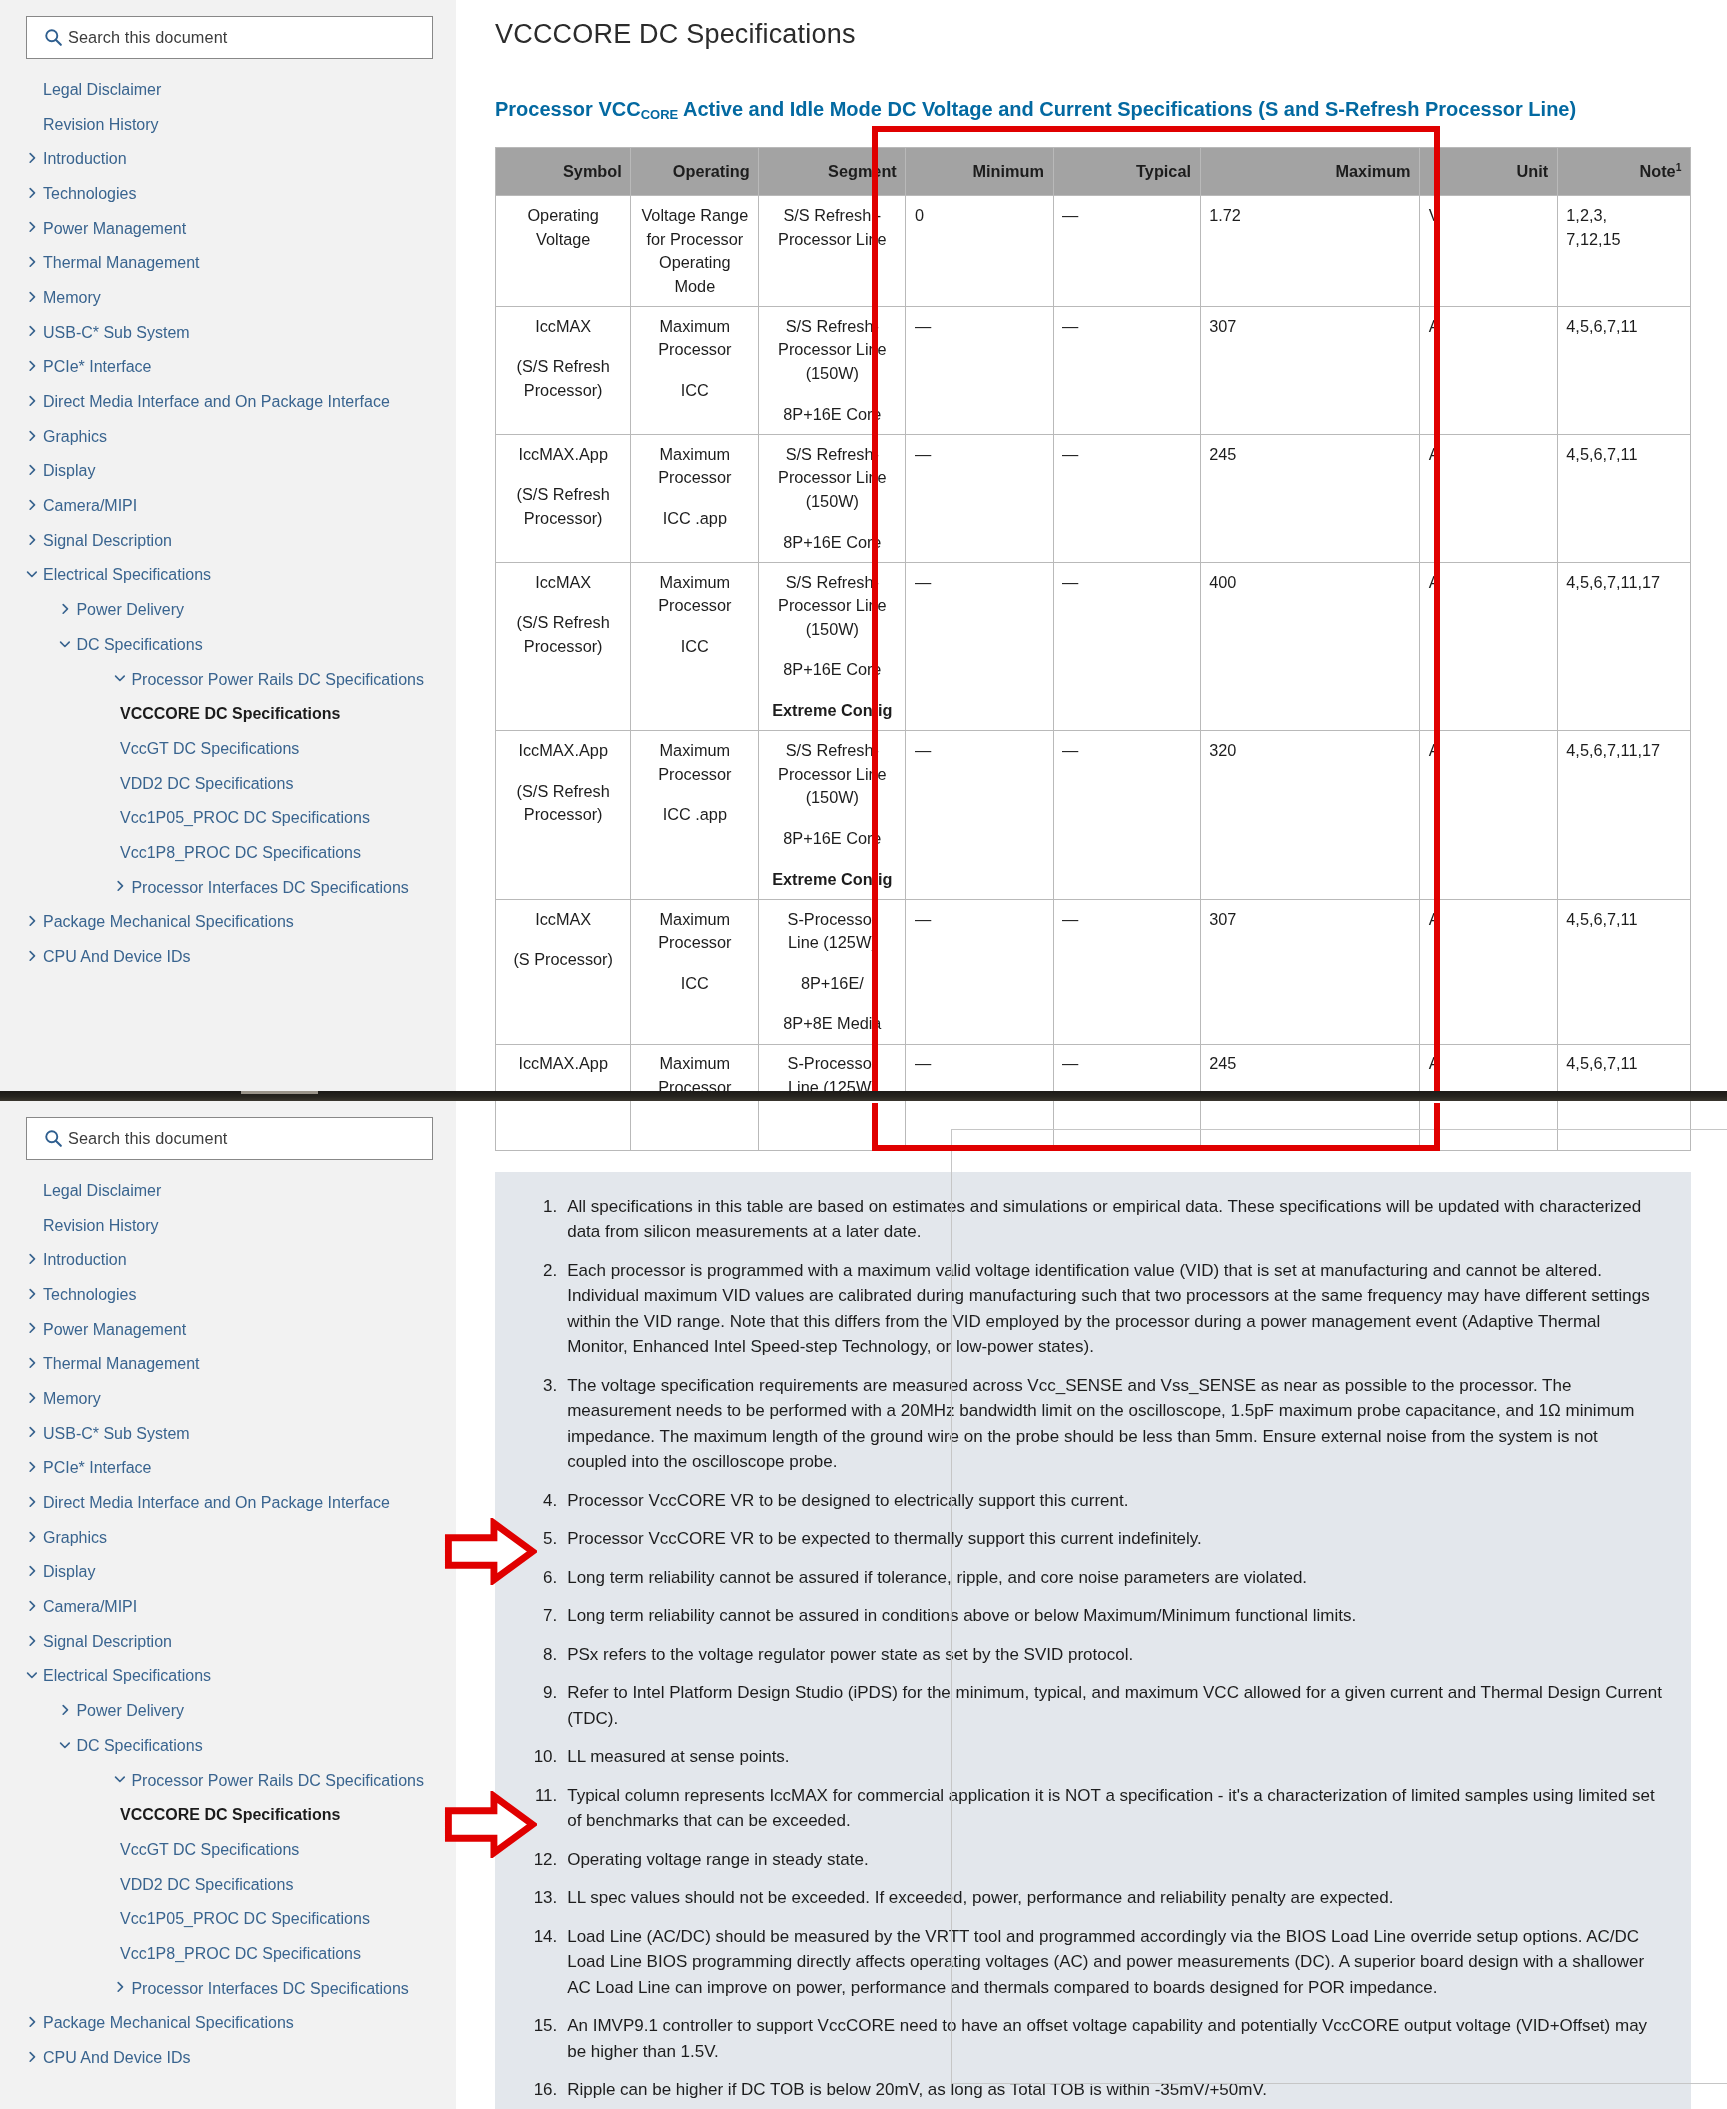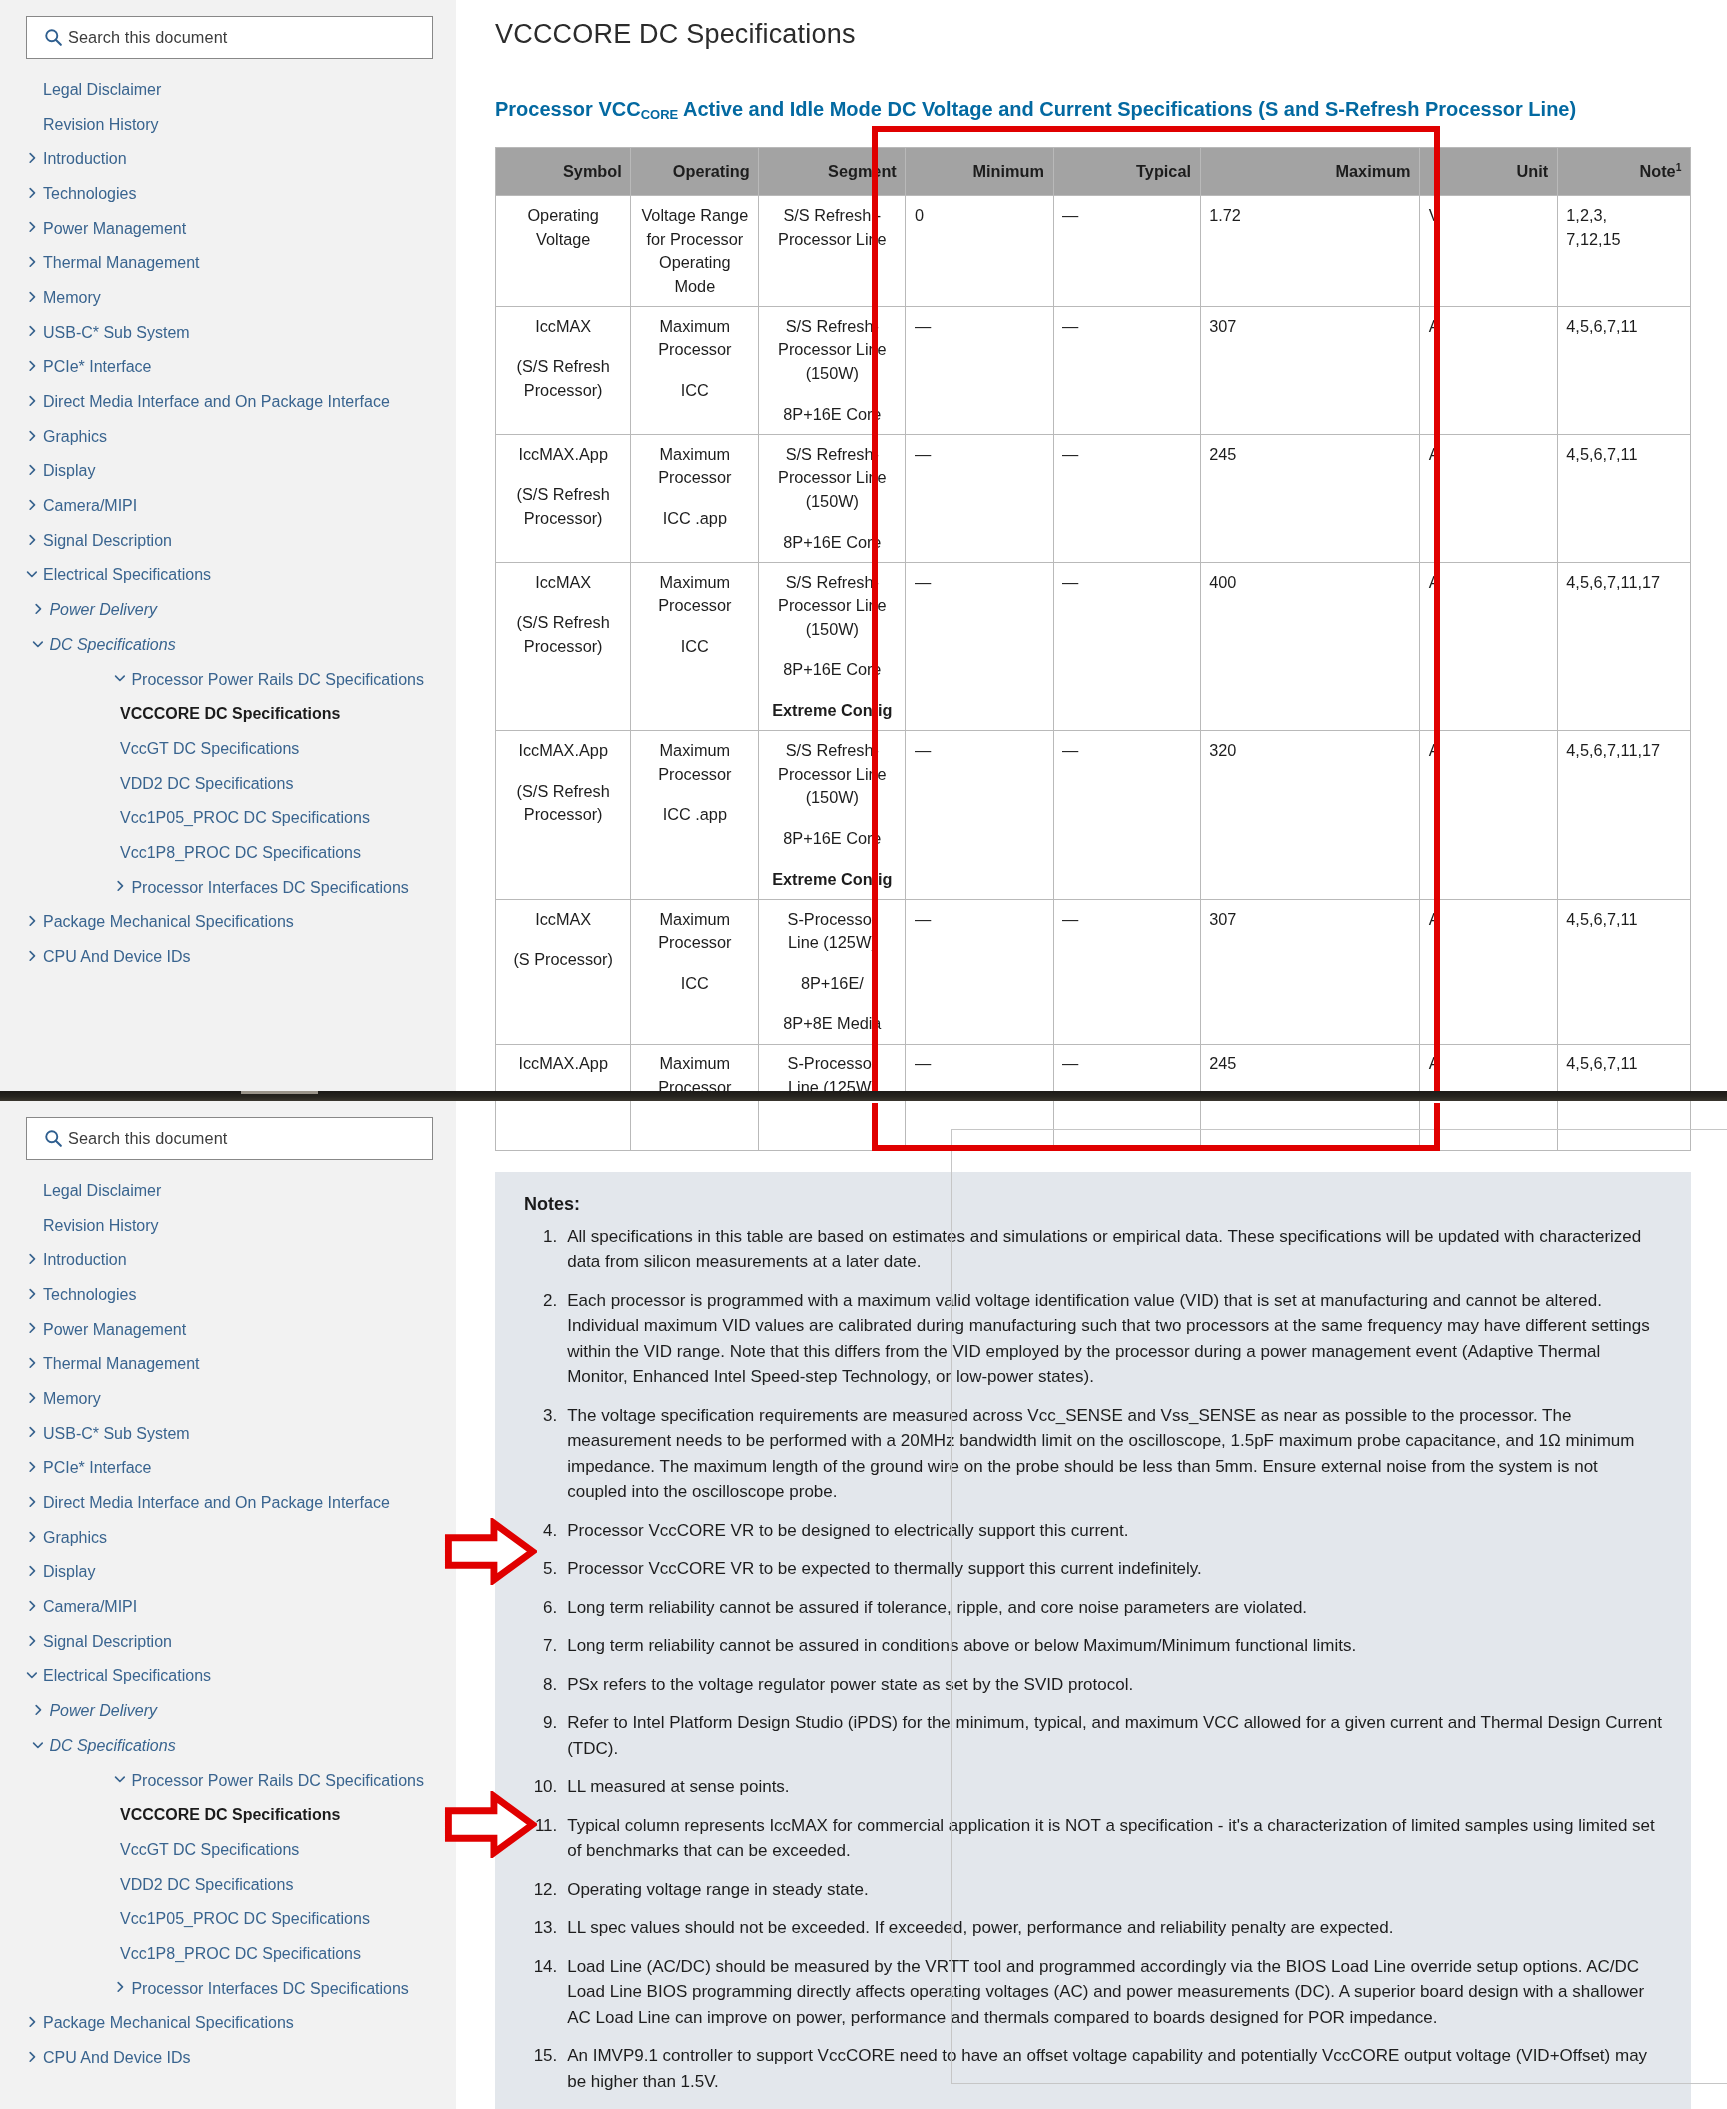--- a/index.html
+++ b/index.html
@@ -54,21 +54,21 @@
   .toc-item .chev {
     width: 22.4px; min-width: 22.4px; height: 19px;
     display: flex; align-items: center; justify-content: center;
     color: #39648f;
   }
   .toc-item .chev svg { display: block; }
   .toc-item .lbl { padding-top: 0.9px; }
   .toc-item.current .lbl { color: #1b1b1b; font-weight: 700; }
   .toc-item.level0 { padding-left: 20.6px; }
   .toc-item.level0.noarrow { padding-left: 43px; }
-  .toc-item.level1 { padding-left: 27px; font-style: italic; }
+  .toc-item.level1 { padding-left: 54px; }
   .toc-item.level2 { padding-left: 109px; }
   .toc-item.level3 { padding-left: 98px; }
   .toc-item.level3.noarrow { padding-left: 120px; }
 
   
   .content {
     position: absolute; left: 456px; top: 0; right: 0; bottom: 0;
     background: #ffffff;
     overflow: hidden;
   }
@@ -796,21 +796,20 @@
             <td></td>
             <td></td>
             <td></td>
             <td></td>
             <td></td>
           </tr>
         </tbody>
     </table>
 
     <div class="notes-box">
-      <div class="notes-title">Notes:</div>
       <ol class="notes-list" id="notes-list">
           <li>All specifications in this table are based on estimates and simulations or empirical data. These specifications will be updated with characterized data from silicon measurements at a later date.</li>
           <li>Each processor is programmed with a maximum valid voltage identification value (VID) that is set at manufacturing and cannot be altered. Individual maximum VID values are calibrated during manufacturing such that two processors at the same frequency may have different settings within the VID range. Note that this differs from the VID employed by the processor during a power management event (Adaptive Thermal Monitor, Enhanced Intel Speed-step Technology, or low-power states).</li>
           <li>The voltage specification requirements are measured across Vcc_SENSE and Vss_SENSE as near as possible to the processor. The measurement needs to be performed with a 20MHz bandwidth limit on the oscilloscope, 1.5pF maximum probe capacitance, and 1Ω minimum impedance. The maximum length of the ground wire on the probe should be less than 5mm. Ensure external noise from the system is not coupled into the oscilloscope probe.</li>
           <li>Processor VccCORE VR to be designed to electrically support this current.</li>
           <li>Processor VccCORE VR to be expected to thermally support this current indefinitely.</li>
           <li>Long term reliability cannot be assured if tolerance, ripple, and core noise parameters are violated.</li>
           <li>Long term reliability cannot be assured in conditions above or below Maximum/Minimum functional limits.</li>
           <li>PSx refers to the voltage regulator power state as set by the SVID protocol.</li>
           <li>Refer to Intel Platform Design Studio (iPDS) for the minimum, typical, and maximum VCC allowed for a given current and Thermal Design Current (TDC).</li>

